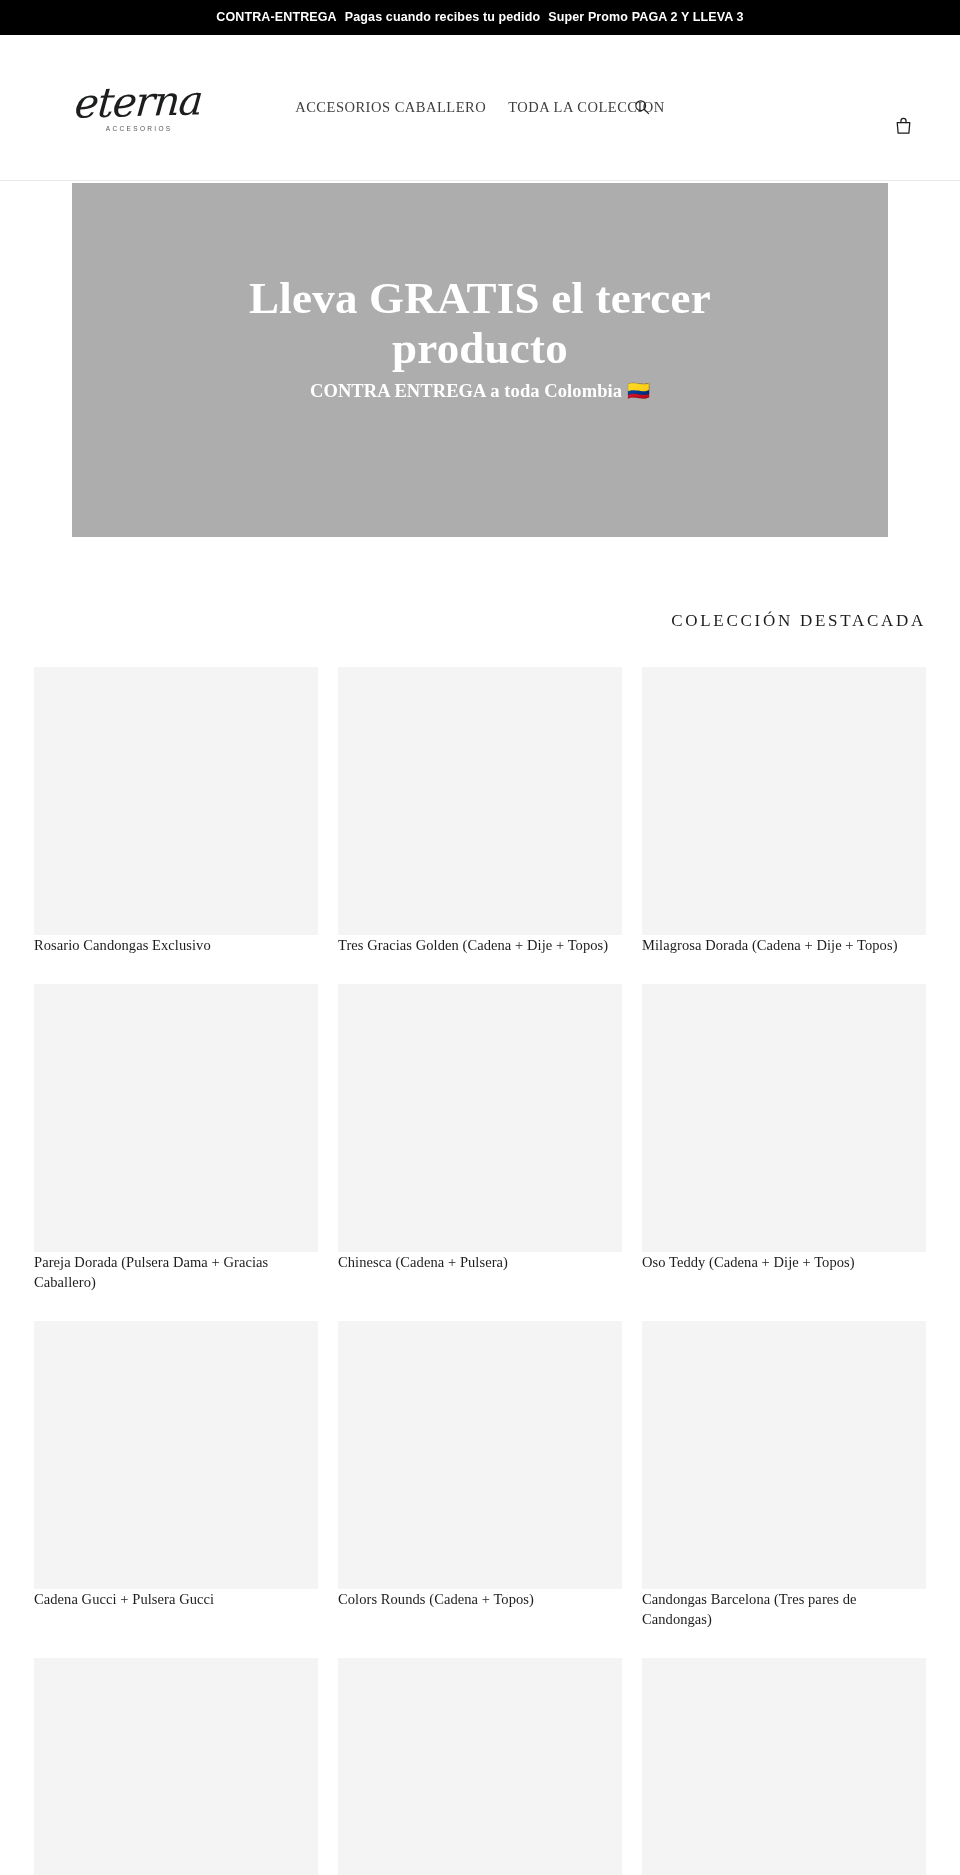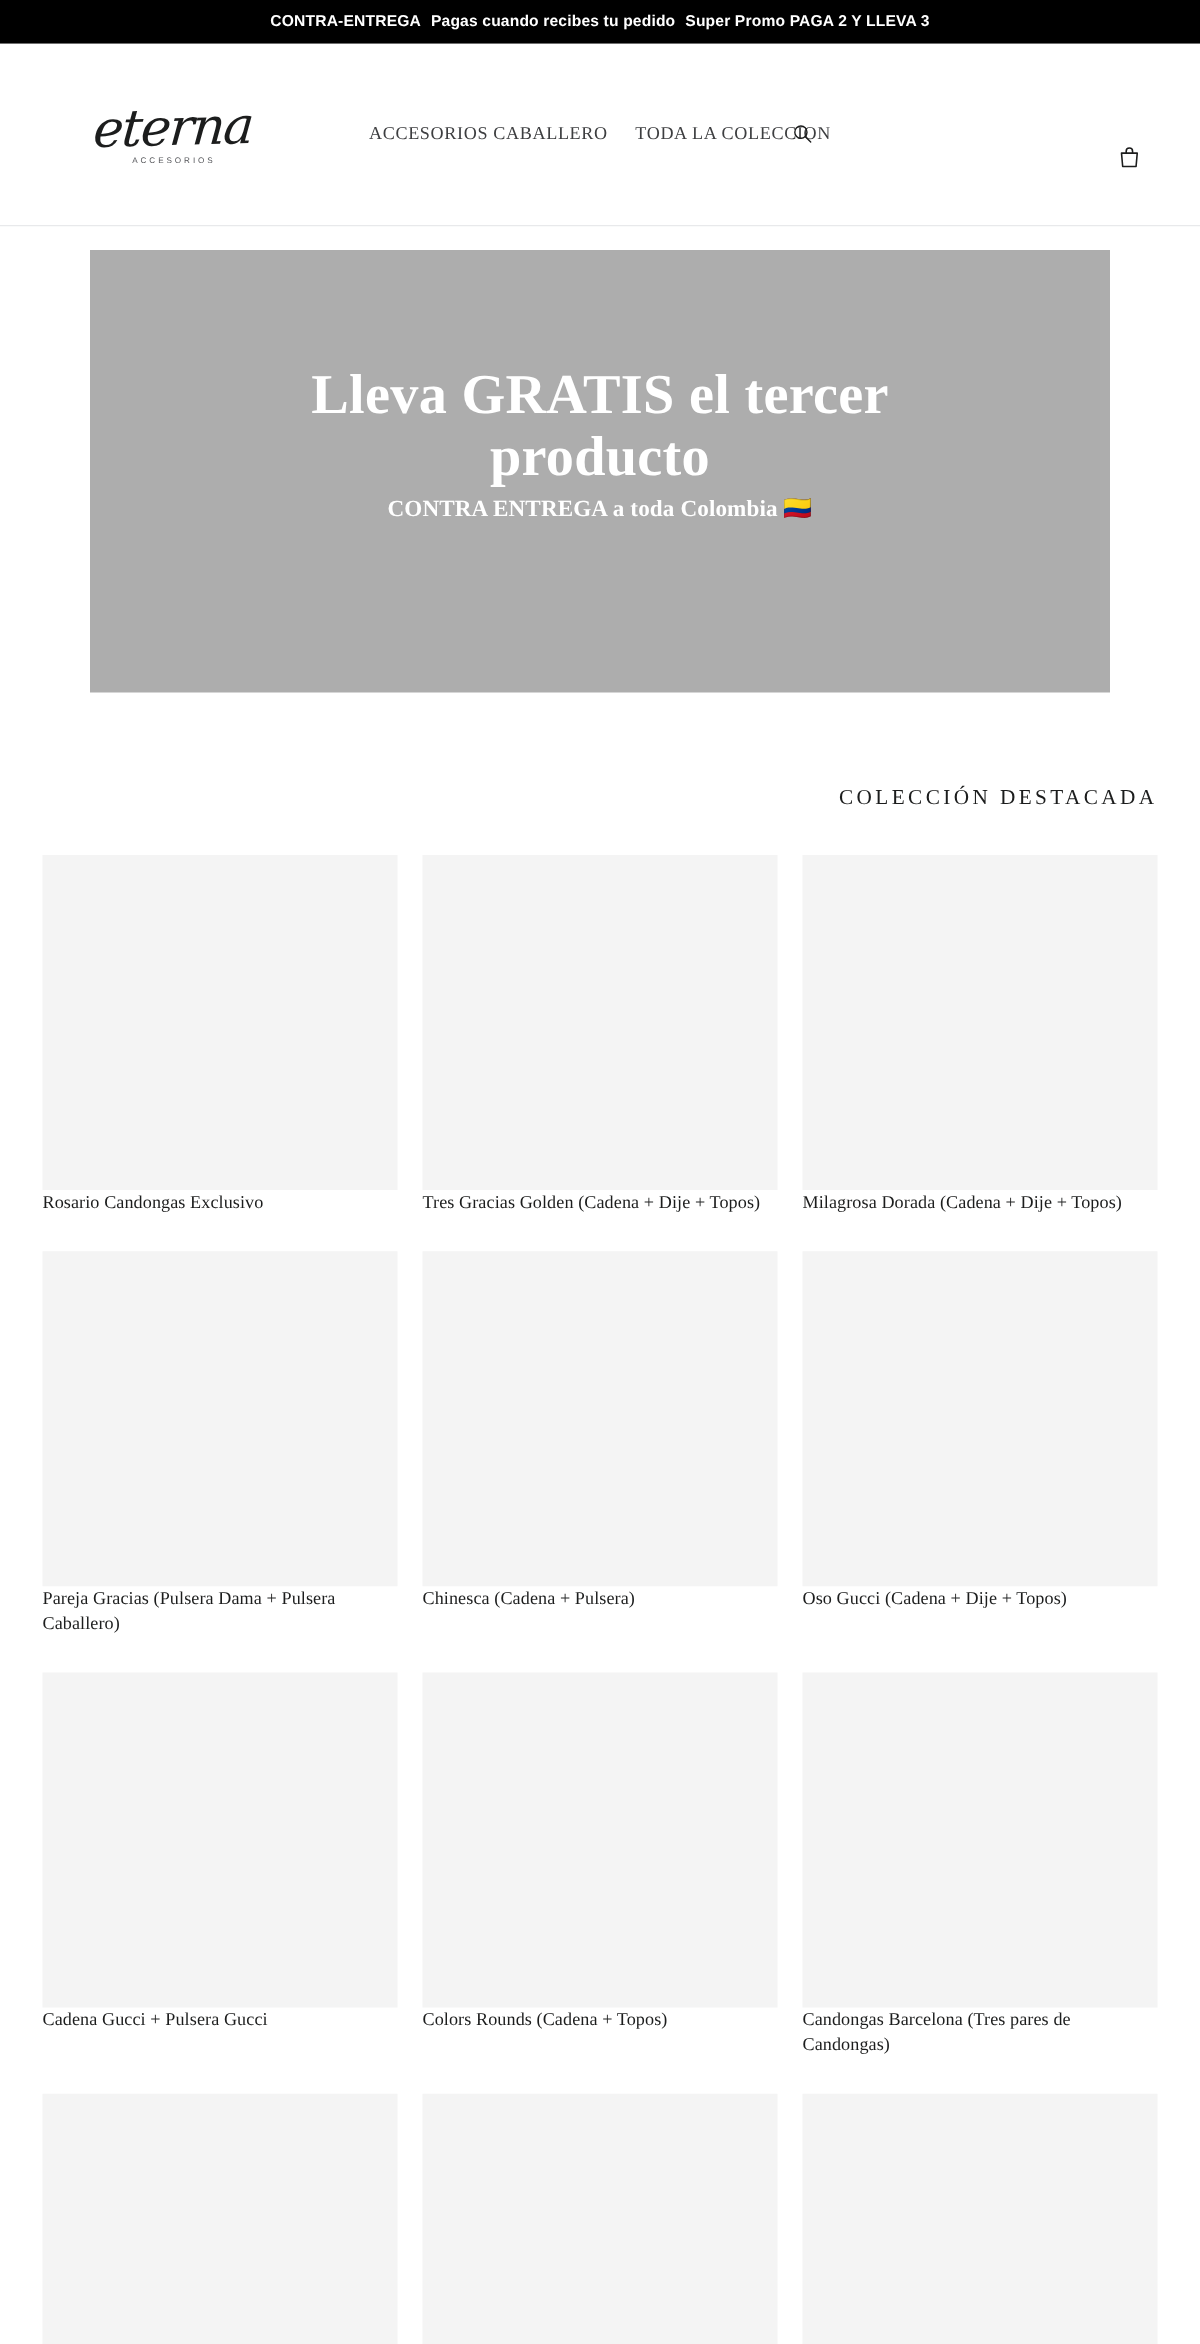--- a/index.html
+++ b/index.html
@@ -142,21 +142,21 @@
 
   
   .hero-wrap {
     width: 100%;
     padding: 1px 0 0 0;
     background: #ffffff;
   }
   .hero {
     width: 816px;
     height: 354px;
-    margin: 18px auto 0;
+    margin: 1px auto 0;
     background: #adadad;
     display: flex;
     flex-direction: column;
     align-items: center;
     justify-content: center;
     text-align: center;
     position: relative;
     overflow: hidden;
   }
   .hero-content {
@@ -299,29 +299,29 @@
       <span class="product-media"></span>
       <span class="product-title">Tres Gracias Golden (Cadena + Dije + Topos)</span>
     </a>
     <a href="#" class="product-card">
       <span class="product-media"></span>
       <span class="product-title">Milagrosa Dorada (Cadena + Dije + Topos)</span>
     </a>
 
     <a href="#" class="product-card">
       <span class="product-media"></span>
-      <span class="product-title">Pareja Gracias (Pulsera Dama + Pulsera Caballero)</span>
+      <span class="product-title">Pareja Dorada (Pulsera Dama + Gracias Caballero)</span>
     </a>
     <a href="#" class="product-card">
       <span class="product-media"></span>
       <span class="product-title">Chinesca (Cadena + Pulsera)</span>
     </a>
     <a href="#" class="product-card">
       <span class="product-media"></span>
-      <span class="product-title">Oso Gucci (Cadena + Dije + Topos)</span>
+      <span class="product-title">Oso Teddy (Cadena + Dije + Topos)</span>
     </a>
 
     <a href="#" class="product-card">
       <span class="product-media"></span>
       <span class="product-title">Cadena Gucci + Pulsera Gucci</span>
     </a>
     <a href="#" class="product-card">
       <span class="product-media"></span>
       <span class="product-title">Colors Rounds (Cadena + Topos)</span>
     </a>

